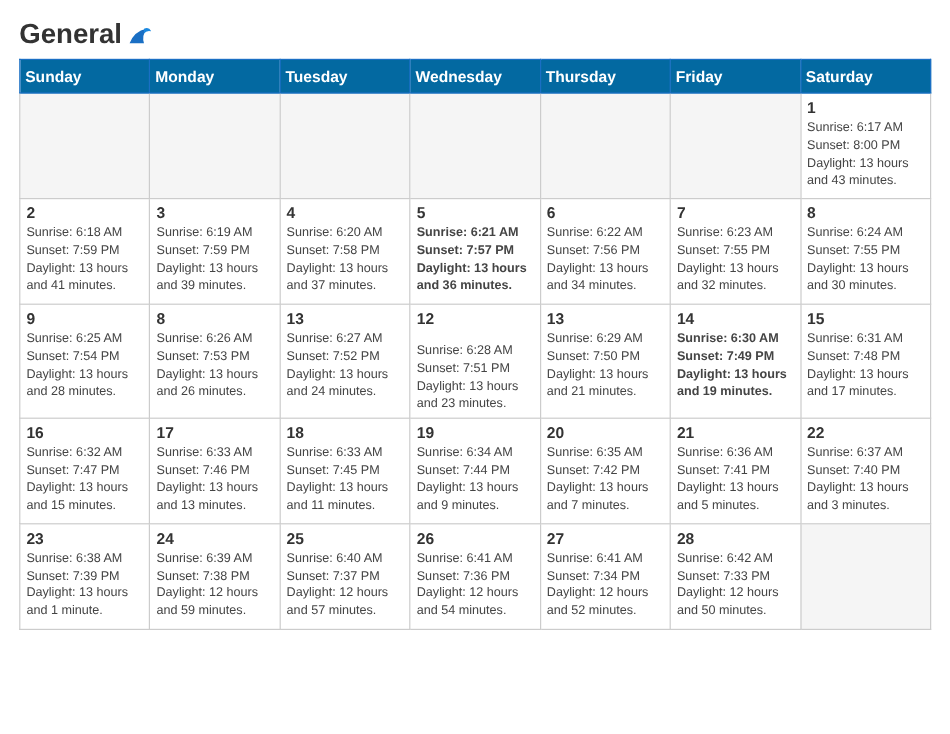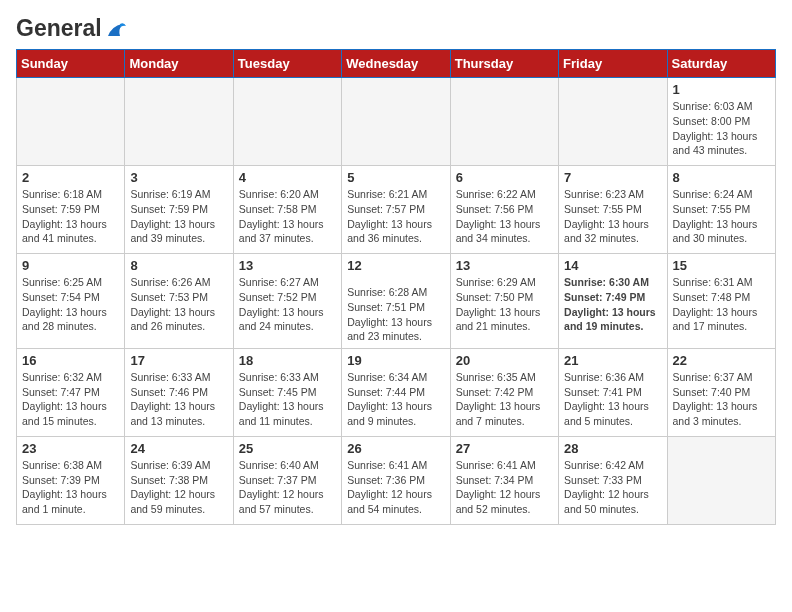--- a/index.html
+++ b/index.html
@@ -38,21 +38,21 @@
     .location {
       font-size: 16px;
       color: #555;
     }
     .calendar {
       width: 100%;
       border-collapse: collapse;
       border: 1px solid #ccc;
     }
     .calendar th {
-      background: #b91c1c;
+      background: #0369a1;
       color: #fff;
       font-size: 13px;
       font-weight: bold;
       padding: 6px 4px;
       text-align: left;
       border: 1px solid #1a6fc4;
     }
     .calendar td {
       border: 1px solid #ccc;
       vertical-align: top;
@@ -115,21 +115,21 @@
   <tbody id="calendar-body">
   <tr>
         <td class="empty"></td>
         <td class="empty"></td>
         <td class="empty"></td>
         <td class="empty"></td>
         <td class="empty"></td>
         <td class="empty"></td>
         <td>
           <span class="day-num">1</span>
-          <div class="day-info" style="white-space: pre-line;">Sunrise: 6:03 AM
+          <div class="day-info" style="white-space: pre-line;">Sunrise: 6:17 AM
 Sunset: 8:00 PM
 Daylight: 13 hours
 and 43 minutes.</div>
         </td>
       </tr>
       <tr>
         <td>
           <span class="day-num">2</span>
           <div class="day-info" style="white-space: pre-line;">Sunrise: 6:18 AM
 Sunset: 7:59 PM
@@ -145,21 +145,21 @@
         </td>
         <td>
           <span class="day-num">4</span>
           <div class="day-info" style="white-space: pre-line;">Sunrise: 6:20 AM
 Sunset: 7:58 PM
 Daylight: 13 hours
 and 37 minutes.</div>
         </td>
         <td>
           <span class="day-num">5</span>
-          <div class="day-info" style="white-space: pre-line;">Sunrise: 6:21 AM
+          <div class="day-info" style="white-space: pre-line; font-weight: bold;">Sunrise: 6:21 AM
 Sunset: 7:57 PM
 Daylight: 13 hours
 and 36 minutes.</div>
         </td>
         <td>
           <span class="day-num">6</span>
           <div class="day-info" style="white-space: pre-line;">Sunrise: 6:22 AM
 Sunset: 7:56 PM
 Daylight: 13 hours
 and 34 minutes.</div>

